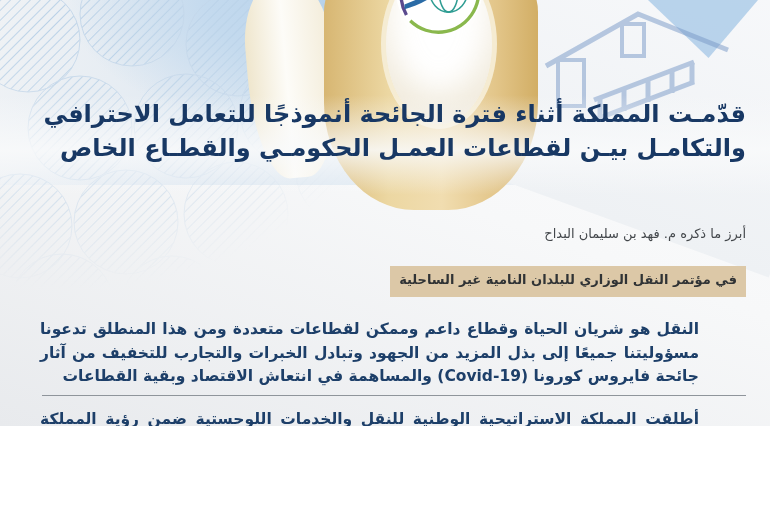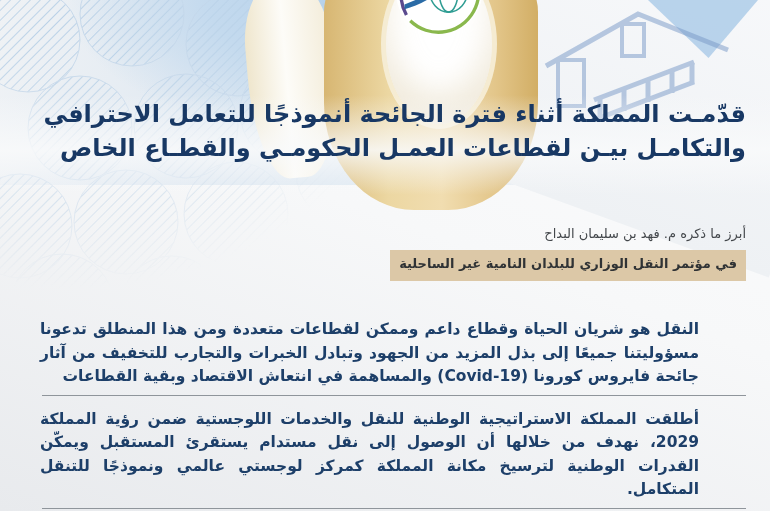--- a/index.html
+++ b/index.html
@@ -1,18 +1,18 @@
 <!DOCTYPE html>
 <html lang="ar" dir="rtl"><head>
 <meta charset="utf-8">
 <style>
   html, body { margin: 0; padding: 0; background: #ffffff; }
   .poster {
     position: relative;
-    width: 770px; height: 511px;
+    width: 770px; height: 426px;
     overflow: hidden;
     direction: rtl;
     background: linear-gradient(200deg, #fdfdfe 0%, #f7f8f9 45%, #e8eaed 100%);
     font-family: "DejaVu Sans", sans-serif;
     text-decoration: underline;
   }
 
   
   .header { position: absolute; top: 0; left: 0; width: 770px; height: 185px; z-index: 1; }
   .sky {
@@ -63,21 +63,21 @@
     color: #183864; font-weight: 700; font-size: 24px; line-height: 34px;
     text-align: right; letter-spacing: 0;
   }
   .headline .l3 { padding-right: 93px; }
 
   .attribution {
     position: absolute; top: 221px; right: 24px; left: 24px; z-index: 10;
     text-align: right; color: #43474b; font-size: 13px; line-height: 26px; font-weight: 400;
   }
   .attribution .hl {
-    display: inline-block; margin-top: 3px; padding: 1px 9px 4px;
+    display: inline-block; margin-top: 19px; padding: 1px 9px 4px;
     background: #dcc8a7; color: #303335; font-weight: 700;
   }
 
   .quotes { position: absolute; top: 318px; right: 52px; left: 22px; z-index: 10; }
   .quote { display: flex; align-items: center; }
   .quote-bar { flex: none; width: 10px; margin-left: 9px; margin-top: 3px; margin-bottom: 2px; }
   .quote-bar.accent-navy { background: #1c3c66; }
   .quote-bar.accent-tan  { background: #bd9459; }
   .quote-text {
     flex: 1; color: #1d3f69; font-weight: 700; font-size: 15.5px; line-height: 23.5px;

